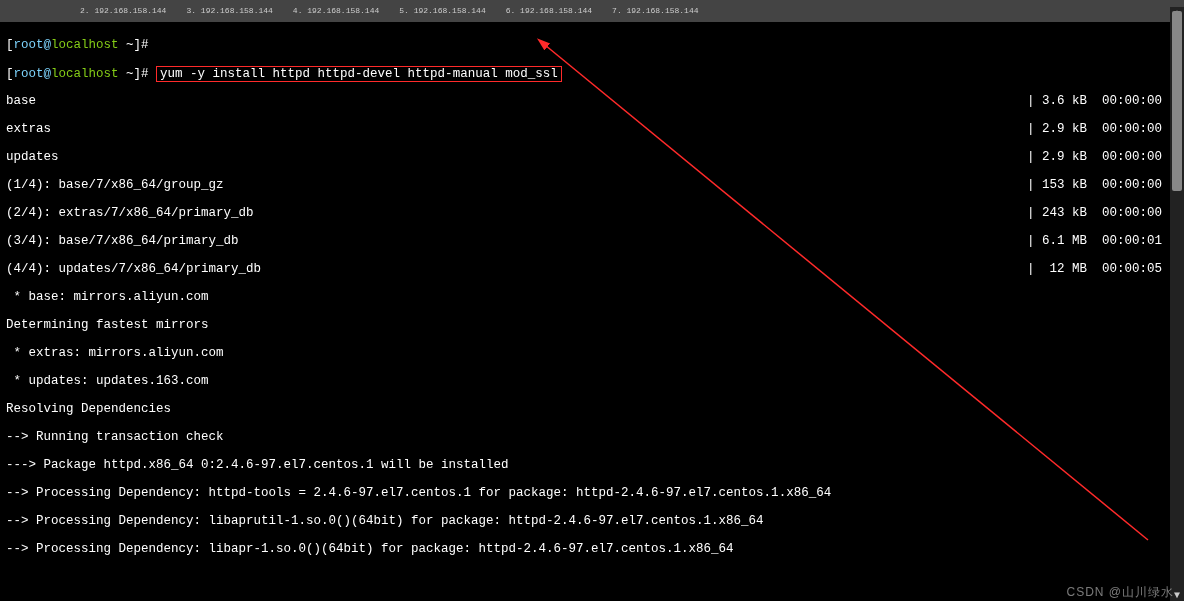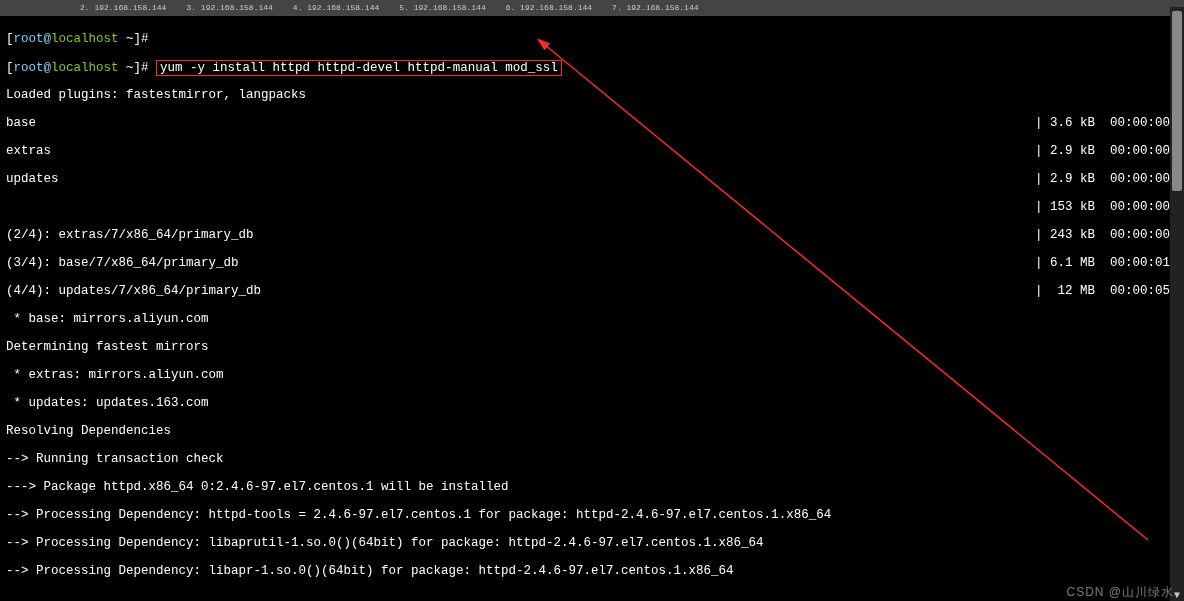--- a/index.html
+++ b/index.html
@@ -9,21 +9,21 @@
     height: 601px;
     background: #000;
     font-family: "Consolas", "Courier New", monospace;
     font-size: 12.5px;
     line-height: 14px;
     color: #fff;
     overflow: hidden;
     position: relative;
   }
   .tabbar {
-    height: 16px;
+    height: 22px;
     background: #444;
     display: flex;
     gap: 20px;
     padding-left: 80px;
     font-size: 8px;
     color: #ccc;
     overflow: hidden;
     align-items: center;
   }
   .tabbar span { white-space: nowrap; }
@@ -34,21 +34,21 @@
   .prompt-user { color: #7dd3fc; }
   .prompt-host { color: #84cc16; }
   .prompt-rest { color: #fff; }
   .cmdbox {
     border: 1px solid #ff2a2a;
     display: inline-block;
     padding: 0 3px;
   }
   .right-col {
     position: absolute;
-    right: 8px;
+    right: 16px;
     white-space: pre;
     font-family: Liberation Mono, monospace;
   }
   .scrollbar-v {
     position: absolute;
     top: 7px;
     right: 0;
     width: 14px;
     bottom: 0;
     background: #222;
@@ -98,25 +98,24 @@
   <span>3. 192.168.158.144</span>
   <span>4. 192.168.158.144</span>
   <span>5. 192.168.158.144</span>
   <span>6. 192.168.158.144</span>
   <span>7. 192.168.158.144</span>
 </div>
 
 <div class="term">
 <div class="line"><span>[</span><span class="prompt-user">root</span><span class="prompt-user">@</span><span class="prompt-host">localhost</span><span class="prompt-rest"> ~]# </span></div>
 <div class="line"><span>[</span><span class="prompt-user">root</span><span class="prompt-user">@</span><span class="prompt-host">localhost</span><span class="prompt-rest"> ~]# </span><span class="cmdbox">yum -y install httpd httpd-devel httpd-manual mod_ssl</span></div>
-<div class="line">Loaded plugins: fastestmirror, langpacks</div>
 <div class="line"><span>base</span><span class="right-col"><span>| </span><span>3.6 kB</span><span>  </span><span>00:00:00</span></span></div>
 <div class="line"><span>extras</span><span class="right-col"><span>| </span><span>2.9 kB</span><span>  </span><span>00:00:00</span></span></div>
 <div class="line"><span>updates</span><span class="right-col"><span>| </span><span>2.9 kB</span><span>  </span><span>00:00:00</span></span></div>
-<div class="line"><span class="right-col"><span>| </span><span>153 kB</span><span>  </span><span>00:00:00</span></span></div>
+<div class="line"><span>(1/4): base/7/x86_64/group_gz</span><span class="right-col"><span>| </span><span>153 kB</span><span>  </span><span>00:00:00</span></span></div>
 <div class="line"><span>(2/4): extras/7/x86_64/primary_db</span><span class="right-col"><span>| </span><span>243 kB</span><span>  </span><span>00:00:00</span></span></div>
 <div class="line"><span>(3/4): base/7/x86_64/primary_db</span><span class="right-col"><span>| </span><span>6.1 MB</span><span>  </span><span>00:00:01</span></span></div>
 <div class="line"><span>(4/4): updates/7/x86_64/primary_db</span><span class="right-col"><span>| </span><span> 12 MB</span><span>  </span><span>00:00:05</span></span></div>
 <div class="line"> * base: mirrors.aliyun.com</div>
 <div class="line">Determining fastest mirrors</div>
 <div class="line"> * extras: mirrors.aliyun.com</div>
 <div class="line"> * updates: updates.163.com</div>
 <div class="line">Resolving Dependencies</div>
 <div class="line">--&gt; Running transaction check</div>
 <div class="line">---&gt; Package httpd.x86_64 0:2.4.6-97.el7.centos.1 will be installed</div>

